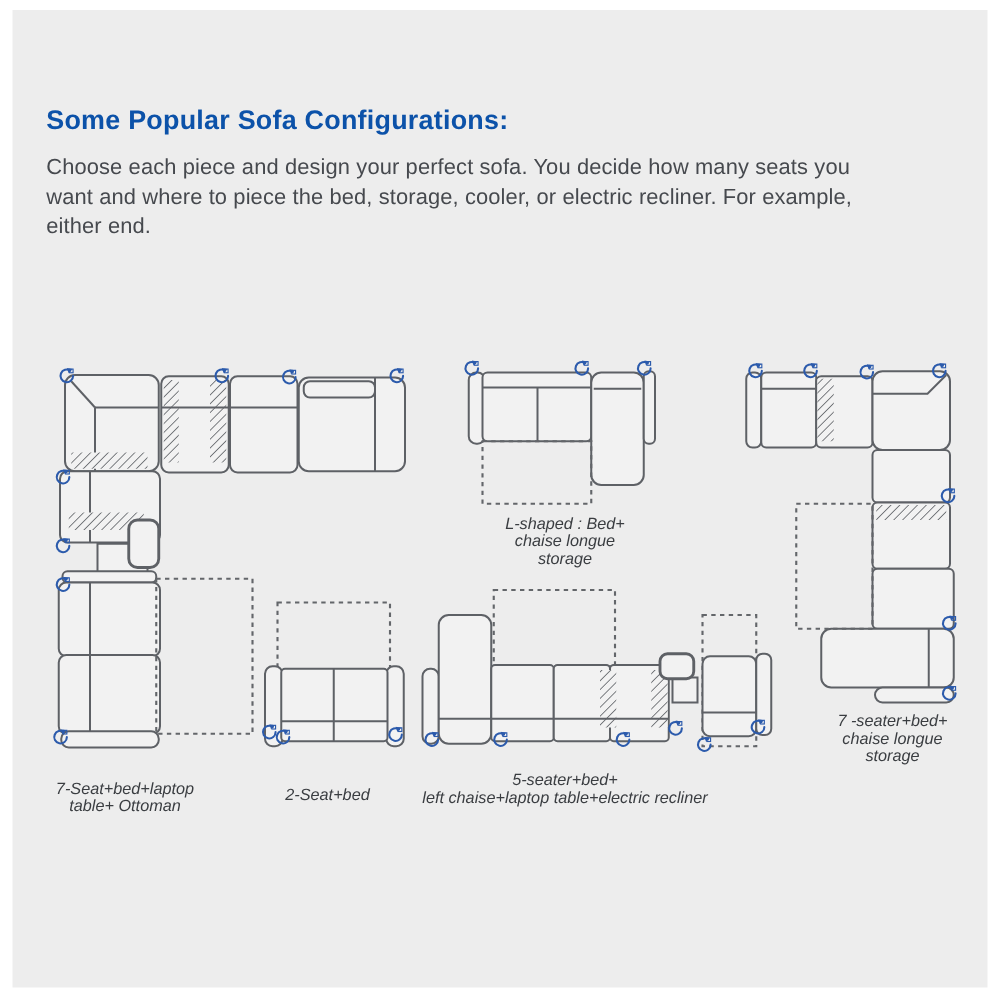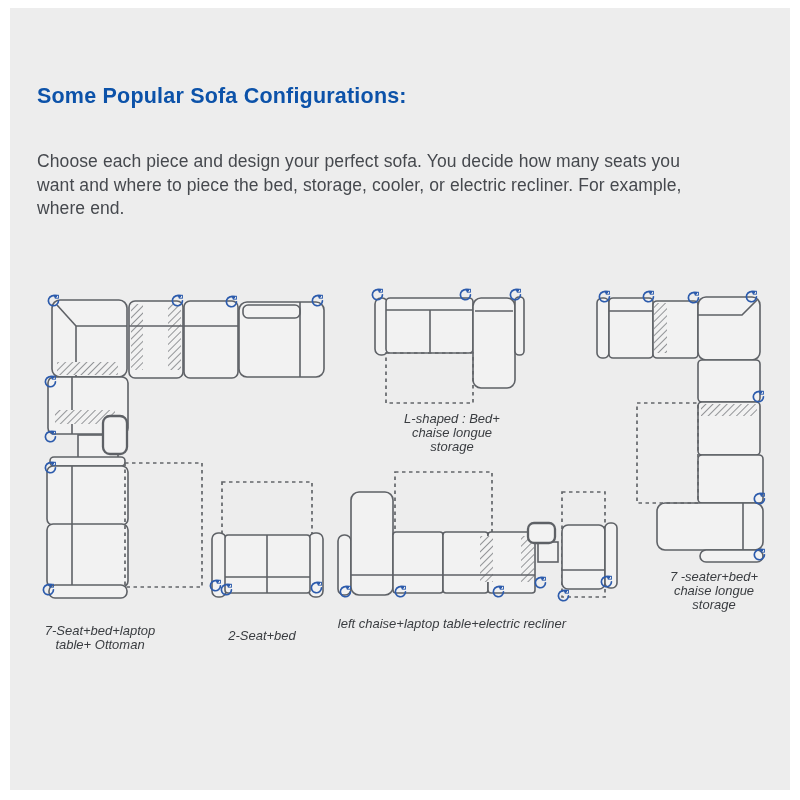--- a/index.html
+++ b/index.html
@@ -15,21 +15,20 @@
   .canvas{position:absolute;inset:0;}
   .page-title{
     position:absolute;left:37px;top:84px;margin:0;
     font-size:21.5px;font-weight:700;letter-spacing:.2px;
     color:var(--heading,#0C52A9);
   }
   .intro{
     position:absolute;left:37px;top:122px;width:745px;
     font-size:17.5px;line-height:23.5px;letter-spacing:.1px;
     color:var(--body-text,#46494E);
-    margin-top:28px;
   }
   .intro div{white-space:nowrap;}
   .diagram{position:absolute;}
   .diagram svg{display:block;overflow:visible;}
   .dlabel{
     position:absolute;text-align:center;
     font-size:13px;line-height:14px;color:var(--label-text,#3A3D41);
   }
   .dlabel span{display:block;font-style:italic;}
   
@@ -60,21 +59,21 @@
 
 <div class="panel"></div>
 
 <div class="canvas">
 
   <h1 class="page-title">Some Popular Sofa Configurations:</h1>
 
   <div class="intro">
     <div>Choose each piece and design your perfect sofa. You decide how many seats you</div>
     <div>want and where to piece the bed, storage, cooler, or electric recliner. For example,</div>
-    <div>where end.</div>
+    <div>either end.</div>
   </div>
 
   <figure class="diagram" style="left:40px;top:288px;margin:0">
     <svg width="300" height="315" viewBox="0 0 300 315">
 
       <rect class="p" x="12" y="12" width="75" height="77" rx="8"></rect>
       <path class="ln" d="M17 17 L36 38"></path>
       <path class="ln" d="M36 38 H87 M36 38 V89"></path>
       <rect class="hat" x="17" y="74" width="61" height="13"></rect>
       <rect class="p" x="89" y="13" width="54" height="77" rx="6"></rect>
@@ -202,16 +201,17 @@
       <rect class="p" x="270" y="53" width="12" height="65" rx="5"></rect>
       <use href="#rot-icon" class="rot" x="3" y="115" width="14" height="14"></use>
       <use href="#rot-icon" class="rot" x="58" y="115" width="14" height="14"></use>
       <use href="#rot-icon" class="rot" x="156" y="115" width="14" height="14"></use>
       <use href="#rot-icon" class="rot" x="198" y="106" width="14" height="14"></use>
       <use href="#rot-icon" class="rot" x="221" y="119" width="14" height="14"></use>
       <use href="#rot-icon" class="rot" x="264" y="105" width="14" height="14"></use>
     </svg>
   </figure>
   <div class="dlabel" style="left:312px;top:617px;width:280px">
+    <span>5-seater+bed+</span>
     <span>left chaise+laptop table+electric recliner</span>
   </div>
 
 </div>
 
 </body></html>

